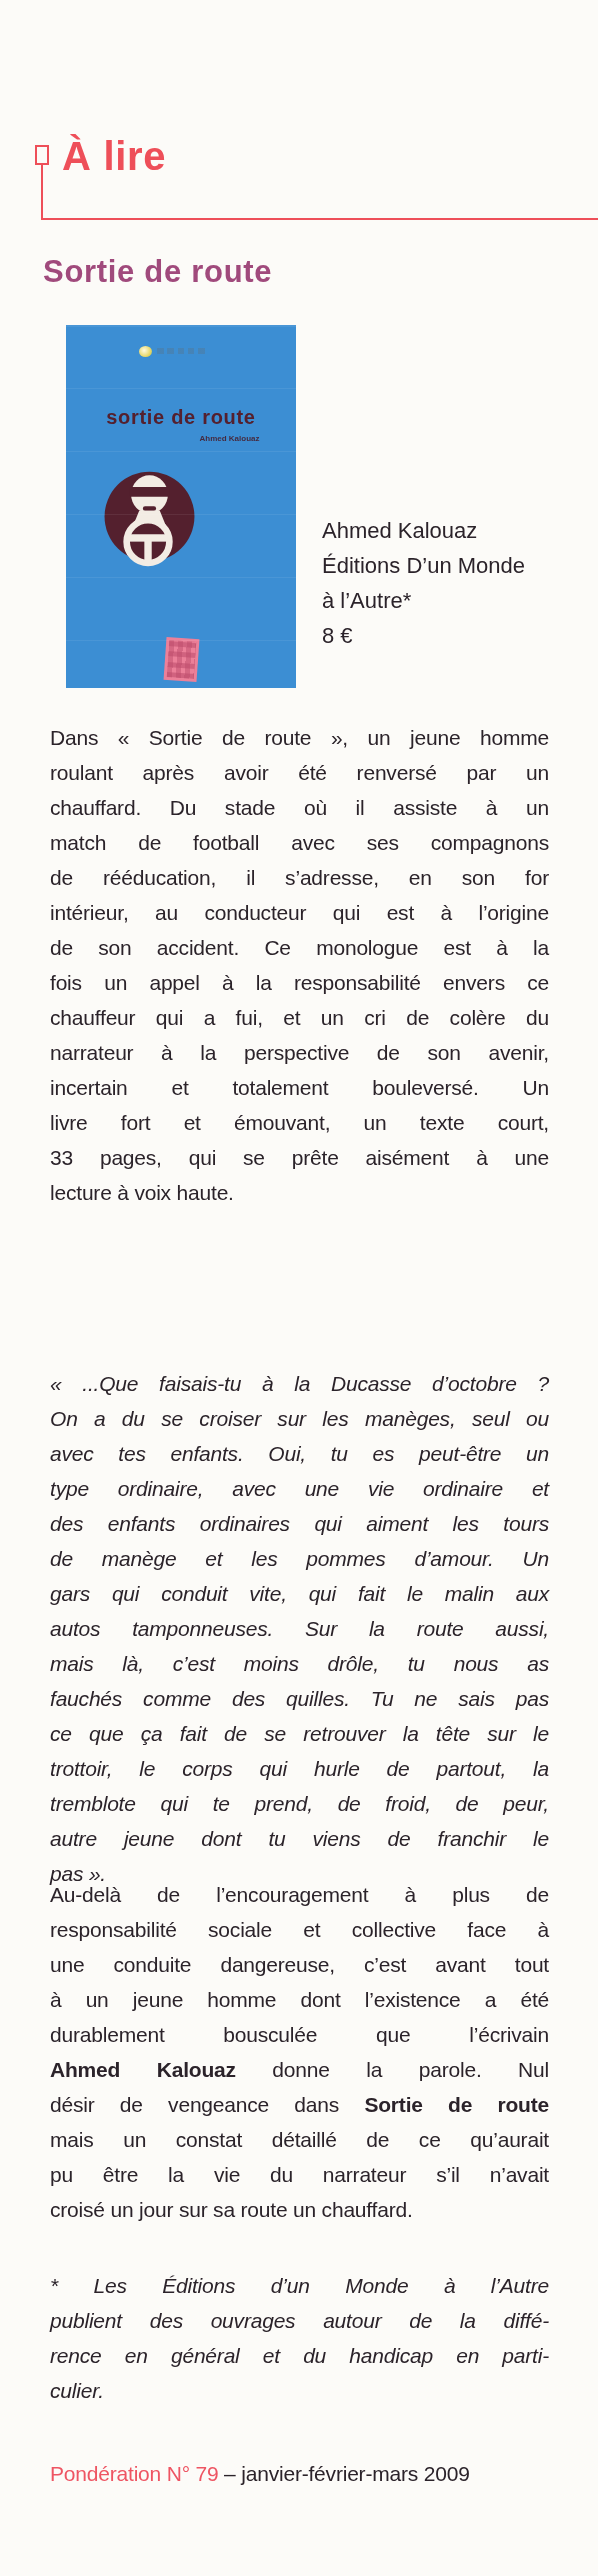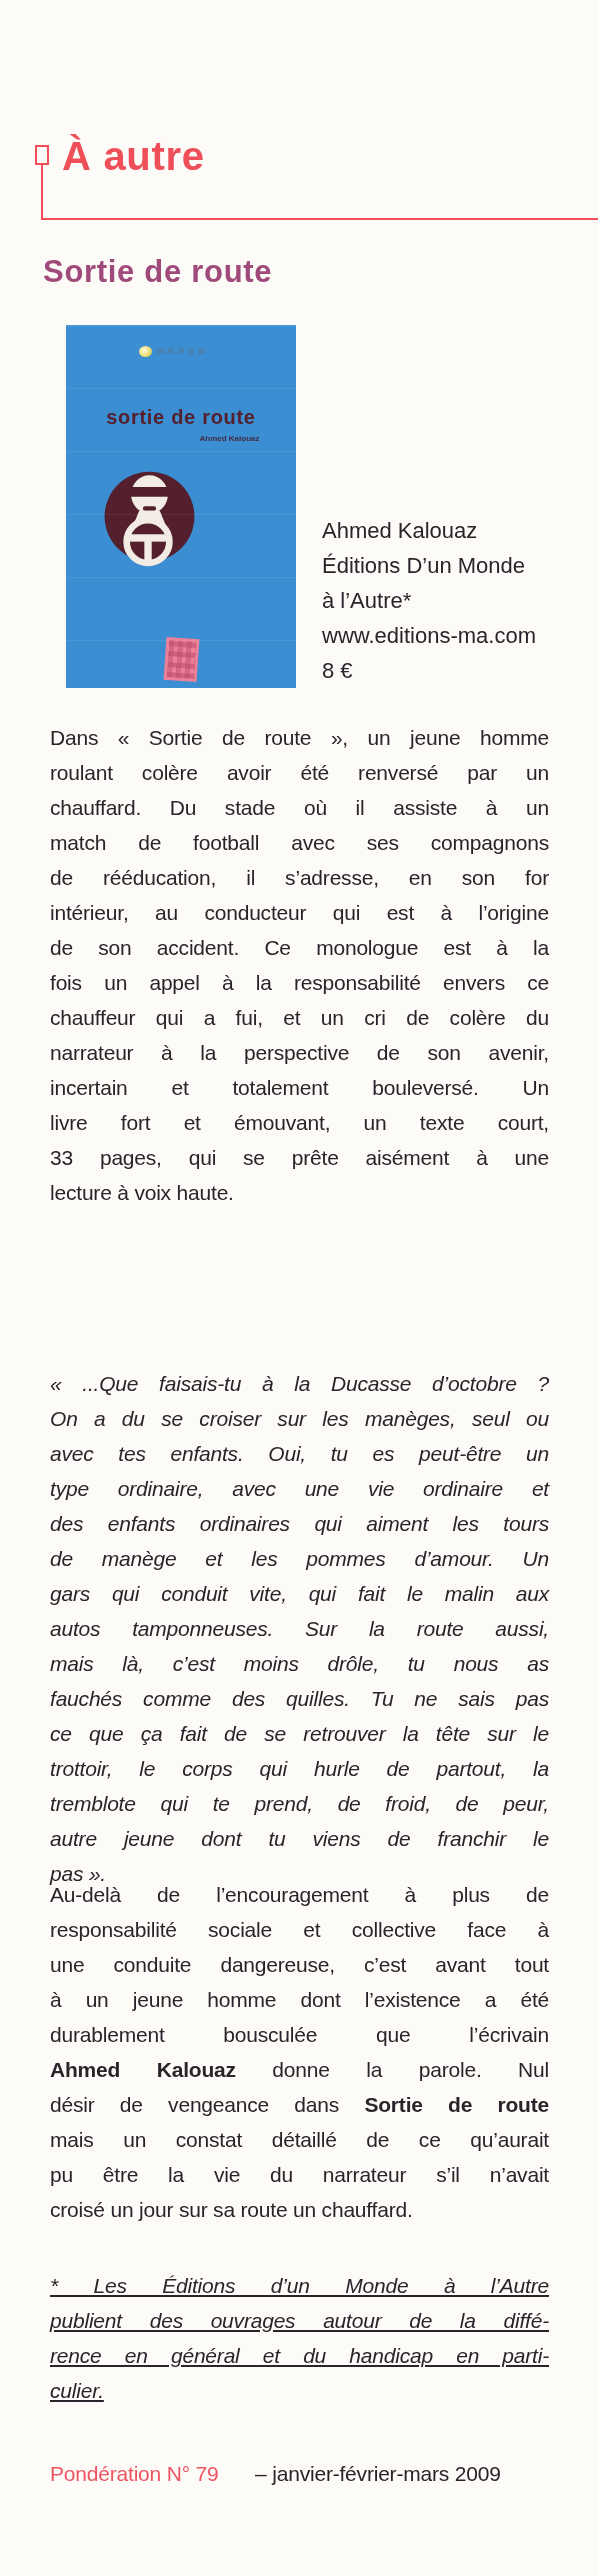--- a/index.html
+++ b/index.html
@@ -42,35 +42,35 @@
   .info .line{text-align:left;}
   
   .para{position:absolute;left:50px;width:499px;font-size:21px;line-height:35px;color:var(--body-text);letter-spacing:-0.2px;}
   .para .line{text-align:justify;text-align-last:justify;}
   .para .line.last{text-align-last:left;}
   .italic .line{font-style:italic;}
   .b{font-weight:bold;}
   .p1{top:720px;}
   .p2{top:1366px;}
   .p3{top:1877px;}
-  .pfoot{top:2268px;text-decoration:underline;}
+  .pfoot{top:2268px;}
   
   .footer{position:absolute;left:50px;top:2462px;font-size:21px;letter-spacing:-0.2px;}
   .footer .issue{color:var(--footer-pink);text-align:right;}
-  .footer .date{color:var(--body-text);margin-left:31px;}
+  .footer .date{color:var(--body-text);}
 </style>
 </head>
 <body>
 
 <div class="page">
 
   <div class="tick-square"></div>
   <div class="corner-vline"></div>
   <div class="corner-hline"></div>
-  <div class="section-title">À autre</div>
+  <div class="section-title">À lire</div>
   <div class="article-title">Sortie de route</div>
 
   <div class="cover">
     <div class="cover-logo">
       <span class="logo-blob"></span>
       <span class="logo-smudge"></span>
     </div>
     <div class="cover-title">sortie de route</div>
     <div class="cover-author">Ahmed Kalouaz</div>
     <svg class="emblem" viewBox="0 0 126 152" width="93" height="112">
@@ -83,27 +83,26 @@
       <rect x="34" y="94" width="54" height="10" fill="var(--cover-cream)"></rect>
       <rect x="56" y="98" width="10" height="32" fill="var(--cover-cream)"></rect>
     </svg>
     <div class="stamp"></div>
   </div>
 
   <div class="info">
       <div class="line"><span>Ahmed Kalouaz</span></div>
       <div class="line"><span>Éditions D’un Monde</span></div>
       <div class="line"><span>à l’Autre*</span></div>
-      <div class="line"><span>www.editions-ma.com</span></div>
       <div class="line last"><span>8 €</span></div>
     </div>
 
   <div class="para p1">
       <div class="line"><span>Dans « Sortie de route », un jeune homme</span></div>
-      <div class="line"><span>roulant colère avoir été renversé par un</span></div>
+      <div class="line"><span>roulant après avoir été renversé par un</span></div>
       <div class="line"><span>chauffard. Du stade où il assiste à un</span></div>
       <div class="line"><span>match de football avec ses compagnons</span></div>
       <div class="line"><span>de rééducation, il s’adresse, en son for</span></div>
       <div class="line"><span>intérieur, au conducteur qui est à l’origine</span></div>
       <div class="line"><span>de son accident. Ce monologue est à la</span></div>
       <div class="line"><span>fois un appel à la responsabilité envers ce</span></div>
       <div class="line"><span>chauffeur qui a fui, et un cri de colère du</span></div>
       <div class="line"><span>narrateur à la perspective de son avenir,</span></div>
       <div class="line"><span>incertain et totalement bouleversé. Un</span></div>
       <div class="line"><span>livre fort et émouvant, un texte court,</span></div>

